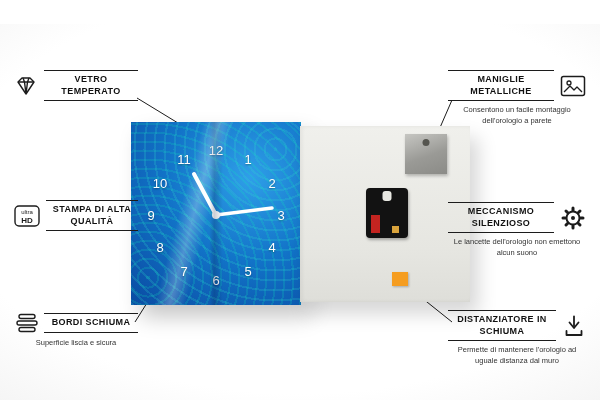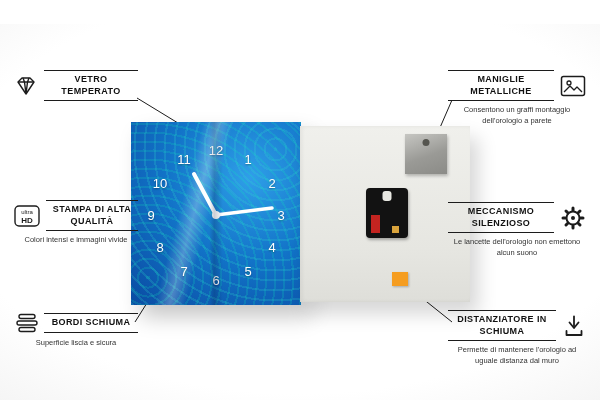--- a/index.html
+++ b/index.html
@@ -157,21 +157,20 @@
     <div class="row">
       <span class="icon">
         <svg width="26" height="22" viewBox="0 0 26 22">
           <rect x="1" y="1" width="24" height="20" rx="4" fill="none" stroke="#1c1c1c" stroke-width="1.4"></rect>
           <text x="13" y="9" text-anchor="middle" font-size="6" fill="#1c1c1c" font-family="Liberation Sans, sans-serif">ultra</text>
           <text x="13" y="18" text-anchor="middle" font-size="8" font-weight="bold" fill="#1c1c1c" font-family="Liberation Sans, sans-serif">HD</text>
         </svg>
       </span>
       <div class="title">STAMPA DI ALTA QUALITÀ</div>
     </div>
-    <div class="subtitle">Colori intensi e immagini vivide</div>
   </div>
 
   <div class="callout co-bordi">
     <div class="row">
       <span class="icon">
         <svg width="24" height="22" viewBox="0 0 24 22" fill="none" stroke="#1c1c1c" stroke-width="1.4">
           <rect x="5" y="2.5" width="16" height="4" rx="2"></rect>
           <rect x="3" y="9" width="20" height="4" rx="2"></rect>
           <rect x="5" y="15.5" width="16" height="4" rx="2"></rect>
         </svg>
@@ -185,21 +184,21 @@
     <div class="row">
       <div class="title">MANIGLIE METALLICHE</div>
       <span class="icon">
         <svg width="26" height="22" viewBox="0 0 26 22" fill="none" stroke="#1c1c1c" stroke-width="1.5" stroke-linejoin="round">
           <rect x="1.5" y="1.5" width="23" height="19" rx="2"></rect>
           <circle cx="9" cy="8" r="2" stroke-width="1.3"></circle>
           <path d="M4 17 L10 11 L14 15 L17 12 L22 17" stroke-width="1.3"></path>
         </svg>
       </span>
     </div>
-    <div class="subtitle">Consentono un graffi montaggio dell'orologio a parete</div>
+    <div class="subtitle">Consentono un facile montaggio dell'orologio a parete</div>
   </div>
 
   <div class="callout co-meccanismo">
     <div class="row">
       <div class="title">MECCANISMO SILENZIOSO</div>
       <span class="icon">
         <svg width="26" height="26" viewBox="0 0 26 26">
           <circle cx="13" cy="13" r="6.5" fill="none" stroke="#1c1c1c" stroke-width="2"></circle>
           <circle cx="13" cy="13" r="2" fill="#1c1c1c"></circle>
           <g stroke="#1c1c1c" stroke-width="3" stroke-linecap="round">

